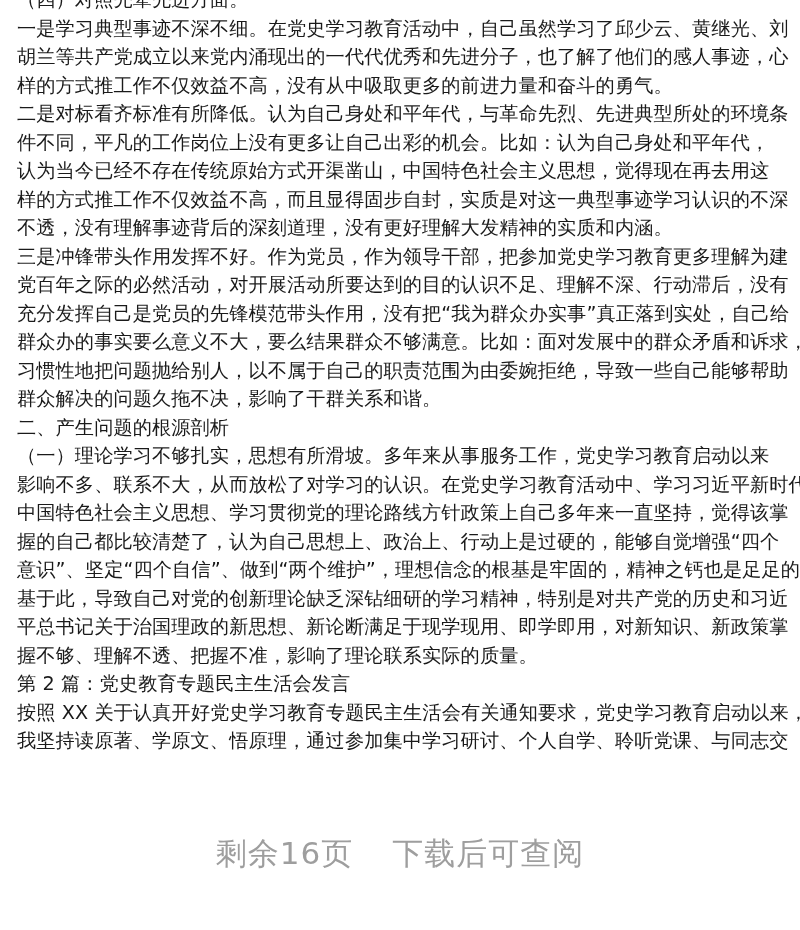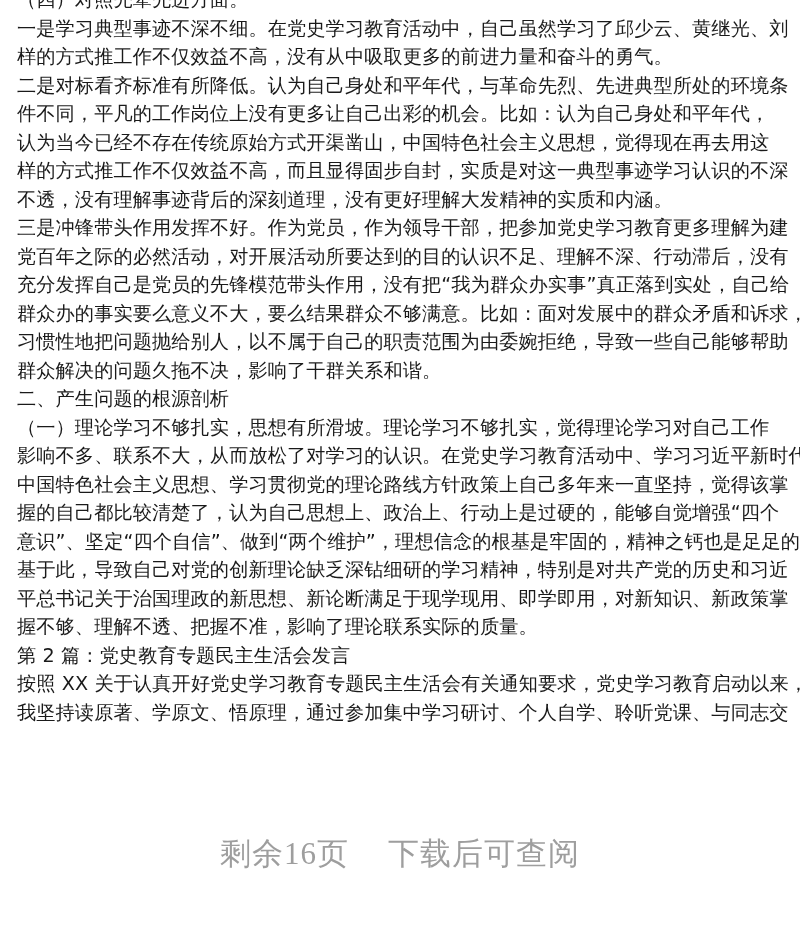--- a/index.html
+++ b/index.html
@@ -1,43 +1,44 @@
 <!DOCTYPE html>
 <html><head>
 <meta charset="utf-8">
 <style>
   html, body { margin: 0; padding: 0; background: #ffffff; }
   body { width: 800px; height: 930px; overflow: hidden; position: relative; font-family: "DejaVu Sans", "Liberation Sans", sans-serif; }
   .page { position: absolute; left: 0; top: 0; width: 728px; height: 930px; }
   .doc { position: absolute; left: 17px; top: -14px; width: 770px; color: #1a1a1a; font-size: 19.2px; line-height: 28.5px; }
   .line { white-space: nowrap; height: 28.5px; overflow: visible; letter-spacing: 0.1px; }
   .more { position: absolute; left: 0; width: 800px; top: 833px; text-align: center; font-size: 31px; color: #9e9e9e; letter-spacing: 1px; }
-  .more span { margin: 0 14px; font-family: Liberation Serif, serif; }
+  .more span { margin: 0 14px; }
 </style>
 </head>
 <body>
 
 <div class="page">
   <div class="doc">
     <div class="line">（四）对照先辈先进方面。</div>
     <div class="line">一是学习典型事迹不深不细。在党史学习教育活动中，自己虽然学习了邱少云、黄继光、刘</div>
+    <div class="line">胡兰等共产党成立以来党内涌现出的一代代优秀和先进分子，也了解了他们的感人事迹，心</div>
     <div class="line">样的方式推工作不仅效益不高，没有从中吸取更多的前进力量和奋斗的勇气。</div>
     <div class="line">二是对标看齐标准有所降低。认为自己身处和平年代，与革命先烈、先进典型所处的环境条</div>
     <div class="line">件不同，平凡的工作岗位上没有更多让自己出彩的机会。比如：认为自己身处和平年代，</div>
     <div class="line">认为当今已经不存在传统原始方式开渠凿山，中国特色社会主义思想，觉得现在再去用这</div>
     <div class="line">样的方式推工作不仅效益不高，而且显得固步自封，实质是对这一典型事迹学习认识的不深</div>
     <div class="line">不透，没有理解事迹背后的深刻道理，没有更好理解大发精神的实质和内涵。</div>
     <div class="line">三是冲锋带头作用发挥不好。作为党员，作为领导干部，把参加党史学习教育更多理解为建</div>
     <div class="line">党百年之际的必然活动，对开展活动所要达到的目的认识不足、理解不深、行动滞后，没有</div>
     <div class="line">充分发挥自己是党员的先锋模范带头作用，没有把“我为群众办实事”真正落到实处，自己给</div>
     <div class="line">群众办的事实要么意义不大，要么结果群众不够满意。比如：面对发展中的群众矛盾和诉求，</div>
     <div class="line">习惯性地把问题抛给别人，以不属于自己的职责范围为由委婉拒绝，导致一些自己能够帮助</div>
     <div class="line">群众解决的问题久拖不决，影响了干群关系和谐。</div>
     <div class="line">二、产生问题的根源剖析</div>
-    <div class="line">（一）理论学习不够扎实，思想有所滑坡。理论学习不够扎实，觉得理论学习对自己工作</div>
+    <div class="line">（一）理论学习不够扎实，思想有所滑坡。多年来从事服务工作，党史学习教育启动以来</div>
     <div class="line">影响不多、联系不大，从而放松了对学习的认识。在党史学习教育活动中、学习习近平新时代</div>
     <div class="line">中国特色社会主义思想、学习贯彻党的理论路线方针政策上自己多年来一直坚持，觉得该掌</div>
     <div class="line">握的自己都比较清楚了，认为自己思想上、政治上、行动上是过硬的，能够自觉增强“四个</div>
     <div class="line">意识”、坚定“四个自信”、做到“两个维护”，理想信念的根基是牢固的，精神之钙也是足足的。</div>
     <div class="line">基于此，导致自己对党的创新理论缺乏深钻细研的学习精神，特别是对共产党的历史和习近</div>
     <div class="line">平总书记关于治国理政的新思想、新论断满足于现学现用、即学即用，对新知识、新政策掌</div>
     <div class="line">握不够、理解不透、把握不准，影响了理论联系实际的质量。</div>
     <div class="line">第 2 篇：党史教育专题民主生活会发言</div>
     <div class="line">按照 XX 关于认真开好党史学习教育专题民主生活会有关通知要求，党史学习教育启动以来，</div>
     <div class="line">我坚持读原著、学原文、悟原理，通过参加集中学习研讨、个人自学、聆听党课、与同志交</div>

